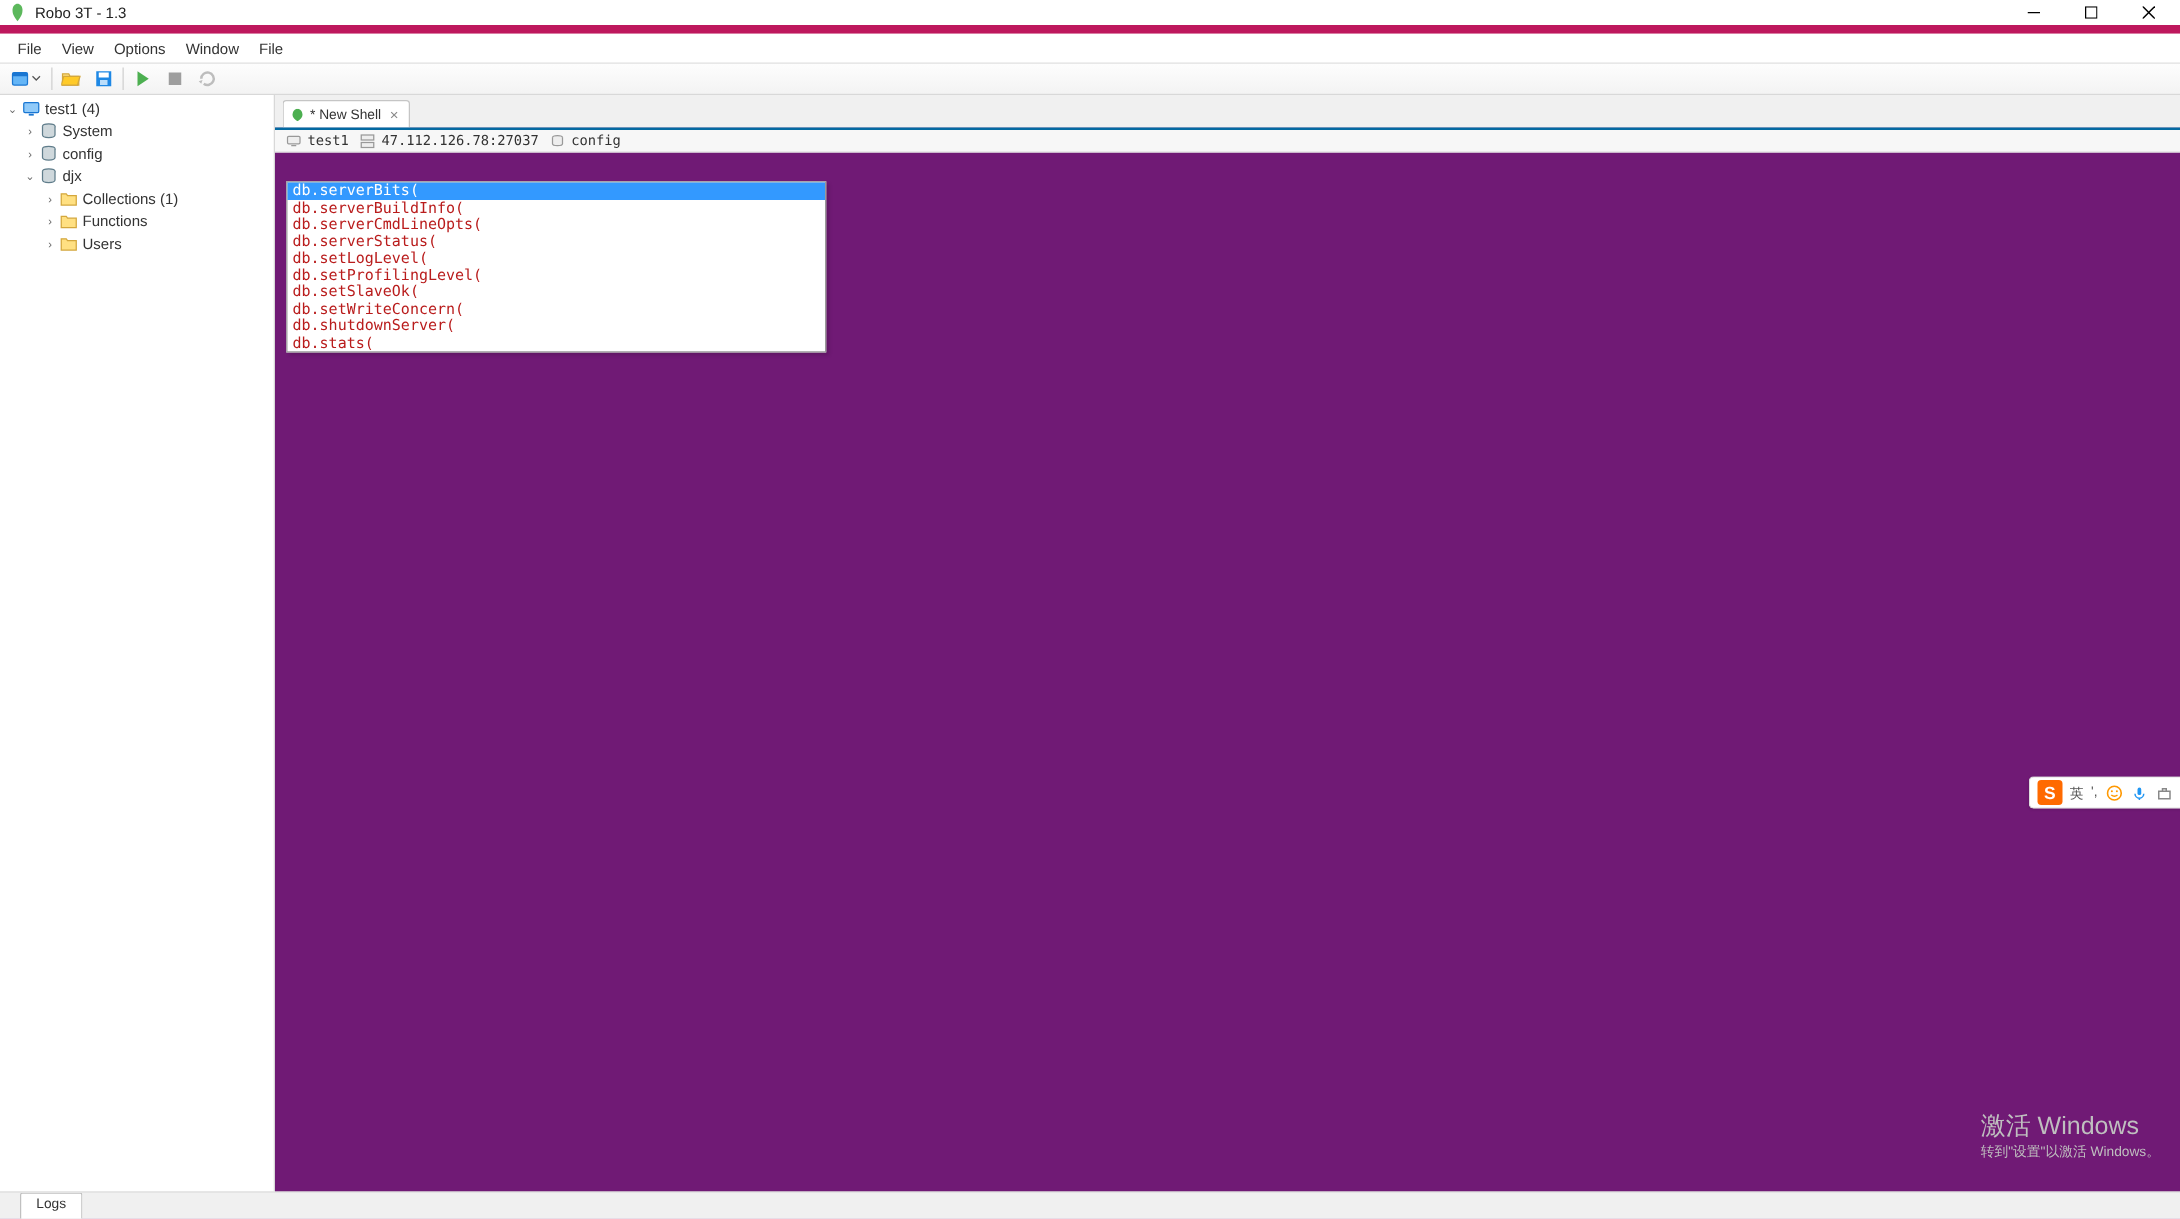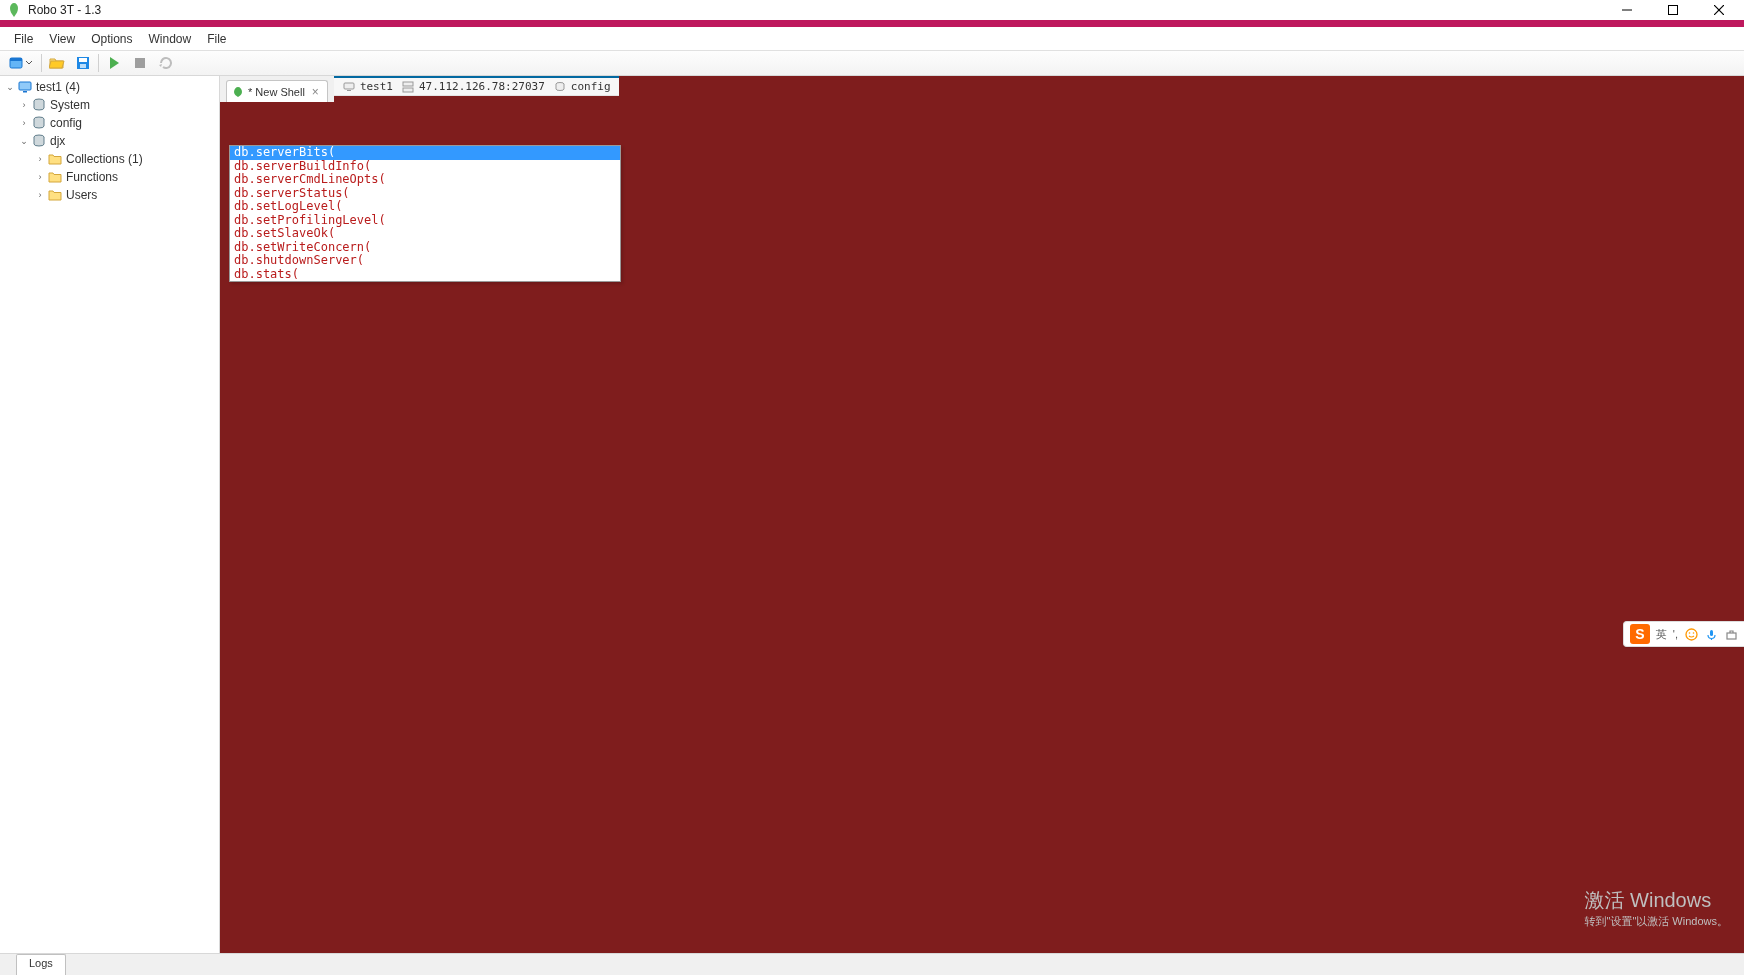--- a/index.html
+++ b/index.html
@@ -17,21 +17,21 @@
 
 
 .toolbar { height: 26px; background: linear-gradient(#fdfdfd,#f3f3f3); border-top: 1px solid #e0e0e0; border-bottom: 1px solid #d8d8d8; display: flex; align-items: center; padding: 0 4px; gap: 2px; }
 .toolbar .tbtn { width: 24px; height: 22px; display: flex; align-items: center; justify-content: center; cursor: pointer; border: 1px solid transparent; }
 .toolbar .tbtn.dd { width: 34px; }
 .toolbar .sep { width: 1px; height: 18px; background: #d0d0d0; margin: 0 1px; }
 
 
 .main { display: flex; height: calc(100% - 27px - 23px - 26px - 22px); }
 .sidebar { width: 220px; border-right: 1px solid #d8d8d8; background: #fff; padding: 2px 0; overflow: auto; }
-.content { flex: 1; background: #7f1d1d; display: flex; flex-direction: row; position: relative; }
+.content { flex: 1; background: #701a75; display: flex; flex-direction: column; position: relative; }
 
 
 .tree { font-size: 12px; }
 .tree-row { display: flex; align-items: center; height: 18px; padding-left: 4px; cursor: pointer; white-space: nowrap; }
 .tree-row .caret { width: 12px; height: 12px; display: flex; align-items: center; justify-content: center; color: #666; font-size: 9px; }
 .tree-row .ticon { width: 16px; height: 16px; margin: 0 3px 0 1px; display: flex; align-items: center; justify-content: center; }
 .indent-1 { padding-left: 18px; }
 .indent-2 { padding-left: 34px; }
 
 
@@ -44,21 +44,21 @@
 .ctxbar { height: 20px; background: #f7f7f7; border-top: 2px solid #0369a1; border-bottom: 1px solid #e4e4e4; display: flex; align-items: center; gap: 8px; padding: 0 8px; font-family: "NSimSun","SimSun",monospace; font-size: 11px; color: #333; }
 .ctxbar .cicon { width: 14px; height: 14px; display:flex; align-items:center; justify-content:center; }
 .ctxbar .citem { display:flex; align-items:center; gap:4px; }
 
 
 .editor { height: 18px; background: #3f3f3f; color: #dcdcdc; font-family: Consolas, monospace; font-size: 12px; padding: 1px 4px; display:flex; align-items:center; position: relative; }
 .editor .cursor { display:inline-block; width:1px; height:13px; background:#fff; vertical-align:middle; animation: blink 1s step-end infinite; }
 @keyframes blink { 50% { opacity: 0; } }
 
 
-.popup { position: absolute; left: 229px; top: 145px; width: 392px; background: #fff; border: 1px solid #999; box-shadow: 2px 2px 3px rgba(0,0,0,0.15); font-family: Consolas, "NSimSun", monospace; font-size: 12px; }
+.popup { position: absolute; left: 229px; top: 145px; width: 432px; background: #fff; border: 1px solid #999; box-shadow: 2px 2px 3px rgba(0,0,0,0.15); font-family: Consolas, "NSimSun", monospace; font-size: 12px; }
 .popup .opt { padding: 0 4px; height: 13.5px; line-height: 13.5px; color: #b91c1c; cursor: pointer; }
 .popup .opt.sel { background: #3399ff; color: #fff; }
 
 
 .statusbar { height: 22px; background: #f0f0f0; border-top: 1px solid #d8d8d8; display: flex; }
 .statusbar .logbtn { border: 1px solid #c0c0c0; border-bottom: none; background: #fff; padding: 2px 12px; margin-left: 16px; font-size: 11px; cursor: pointer; border-top-left-radius:2px; border-top-right-radius:2px; }
 
 
 .watermark { position: absolute; right: 16px; bottom: 24px; text-align: left; color: #bfbfbf; pointer-events: none; }
 .watermark .l1 { font-size: 20px; }

